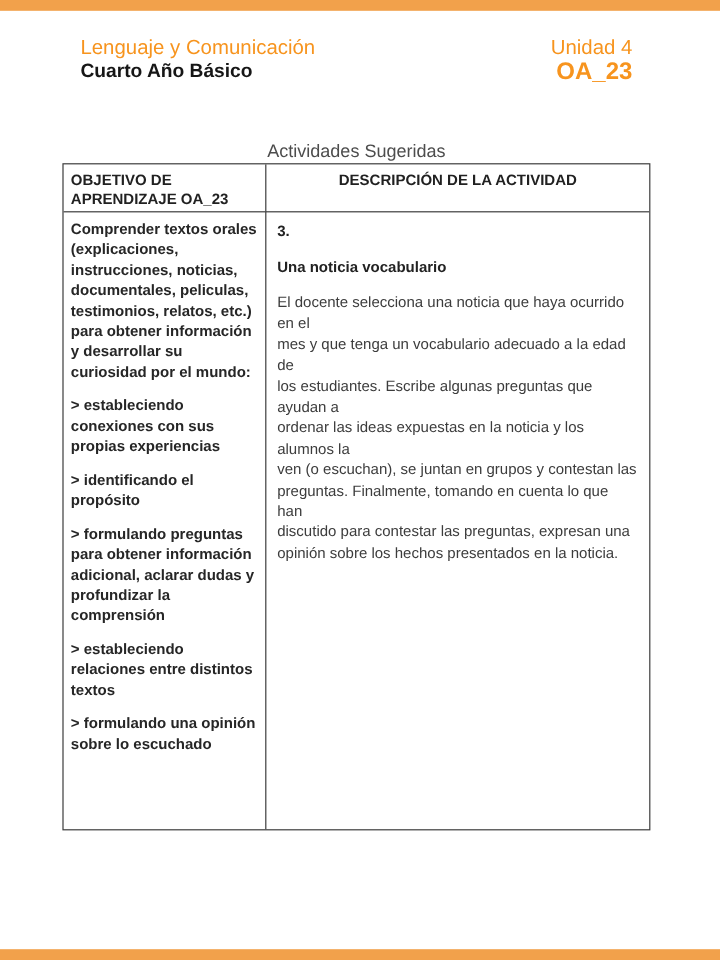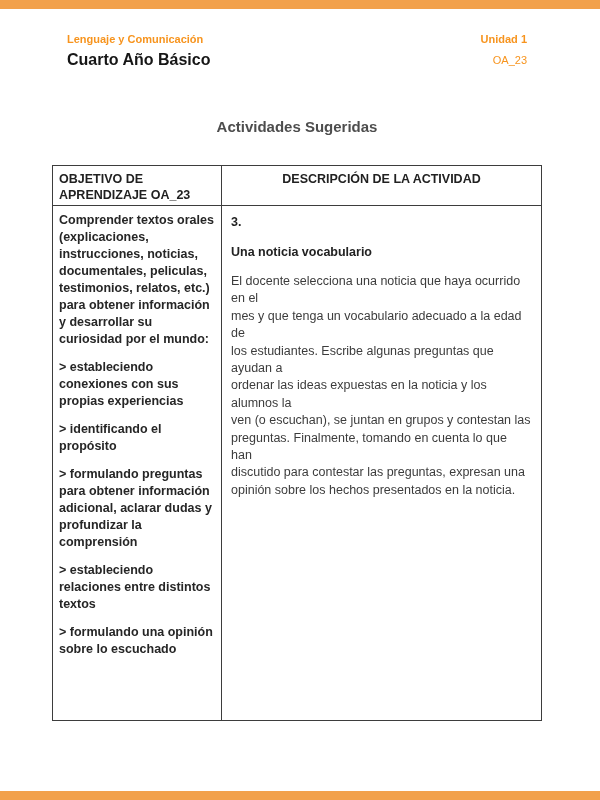--- a/index.html
+++ b/index.html
@@ -18,37 +18,37 @@
   .accent-bar.top { top: 0; }
   .accent-bar.bottom { top: 791px; }
 
   .doc-header {
     position: absolute; top: 29px; left: 67px; right: 73px;
     display: flex; justify-content: space-between;
   }
   .hdr-left { text-align: left; }
   .hdr-right { text-align: right; }
   .hdr-subject, .hdr-unit {
-    font-size: 11px; font-weight: bold; color: #F7941E; line-height: 21px;
+    font-size: 17px; font-weight: normal; color: #F7941E; line-height: 21px;
   }
   .hdr-grade {
     font-size: 16px; font-weight: bold; color: #161616; line-height: 20px;
   }
   .hdr-oa {
-    font-size: 11px; font-weight: normal; color: #F7941E; line-height: 20px;
+    font-size: 20px; font-weight: bold; color: #F7941E; line-height: 20px;
   }
 
   .page-title {
     position: absolute; top: 118px; left: 52px; width: 490px;
     text-align: center;
-    font-size: 15px; font-weight: bold; color: #4d4d4d;
+    font-size: 15px; font-weight: normal; color: #4d4d4d;
   }
 
   .activity-table {
-    position: absolute; top: 165px; left: 52px;
+    position: absolute; top: 136px; left: 52px;
     width: 490px; height: 556px;
     box-sizing: border-box;
     border: 1.5px solid #3d3d3d;
     display: grid;
     grid-template-columns: 168px 1fr;
     grid-template-rows: 39px 1fr;
   }
   .cell { box-sizing: border-box; overflow: hidden; }
   .col2 { border-left: 1.5px solid #3d3d3d; }
   .row2 { border-top: 1.5px solid #3d3d3d; }
@@ -78,21 +78,21 @@
 <body>
 
 <div class="accent-bar top"></div>
 
 <div class="doc-header">
   <div class="hdr-left">
     <div class="hdr-subject">Lenguaje y Comunicación</div>
     <div class="hdr-grade">Cuarto Año Básico</div>
   </div>
   <div class="hdr-right">
-    <div class="hdr-unit">Unidad 1</div>
+    <div class="hdr-unit">Unidad 4</div>
     <div class="hdr-oa">OA_23</div>
   </div>
 </div>
 
 <div class="page-title">Actividades Sugeridas</div>
 
 <div class="activity-table">
   <div class="cell th th-objective">OBJETIVO DE APRENDIZAJE OA_23</div>
   <div class="cell col2 th th-activity">DESCRIPCIÓN DE LA ACTIVIDAD</div>
 

